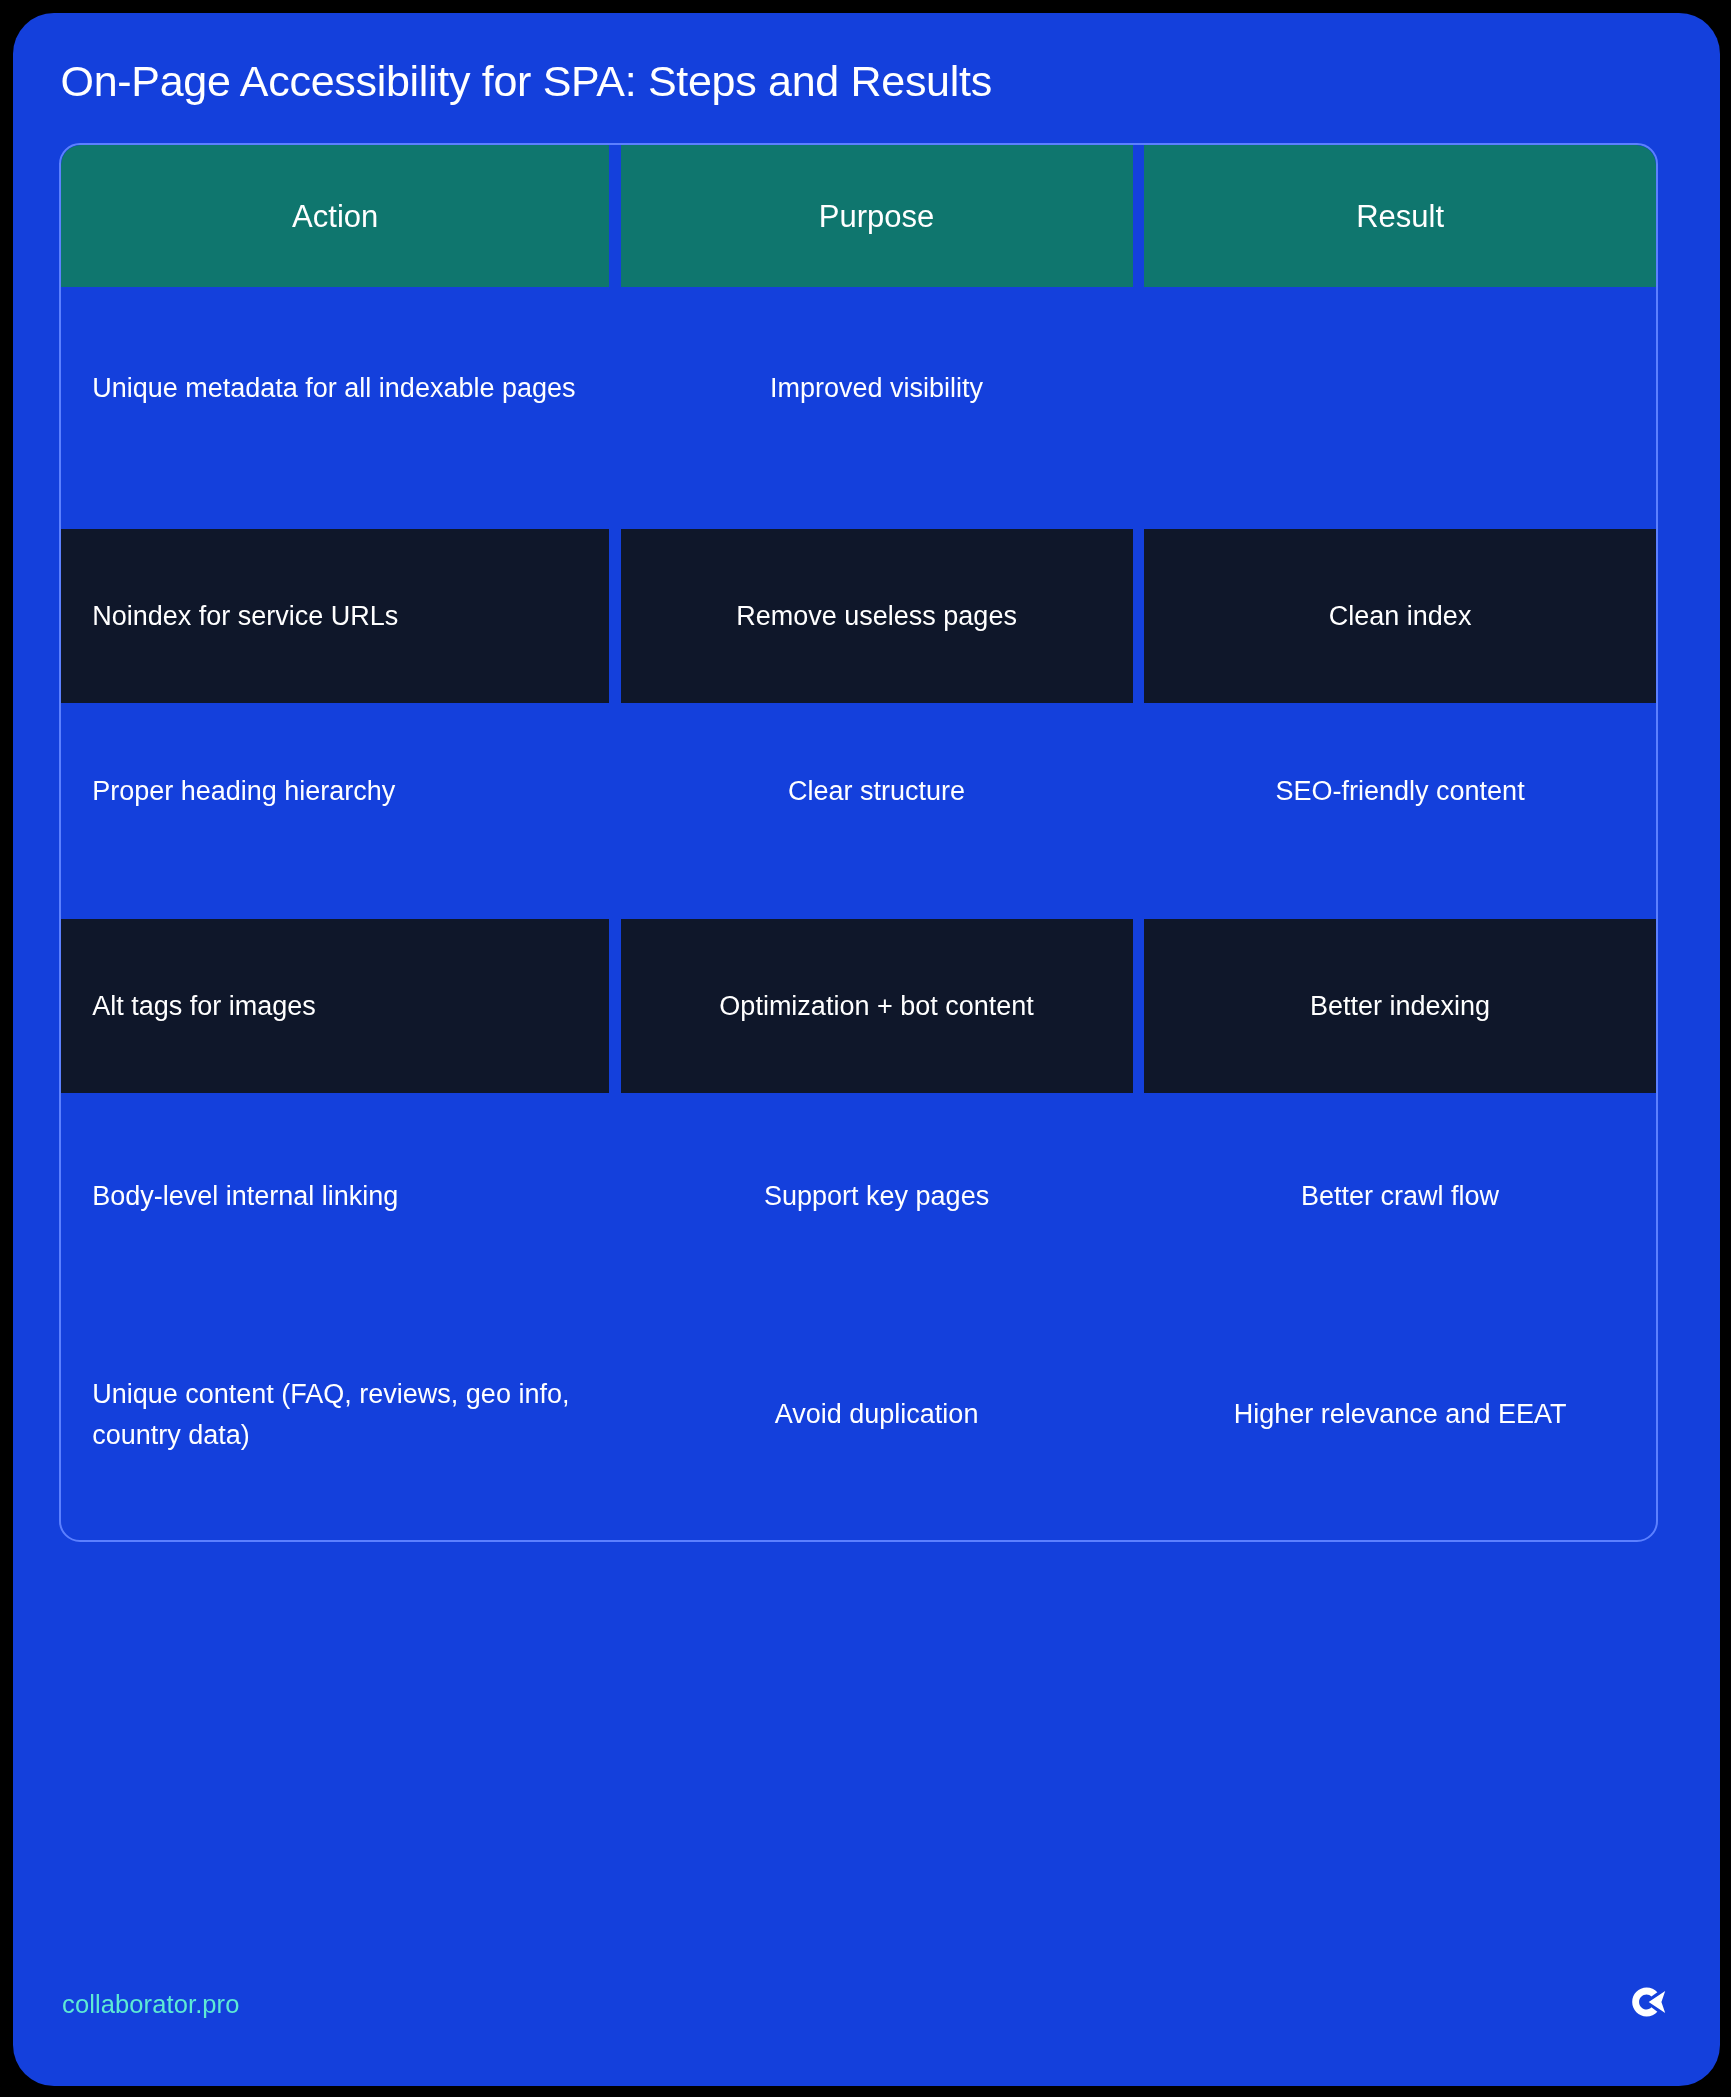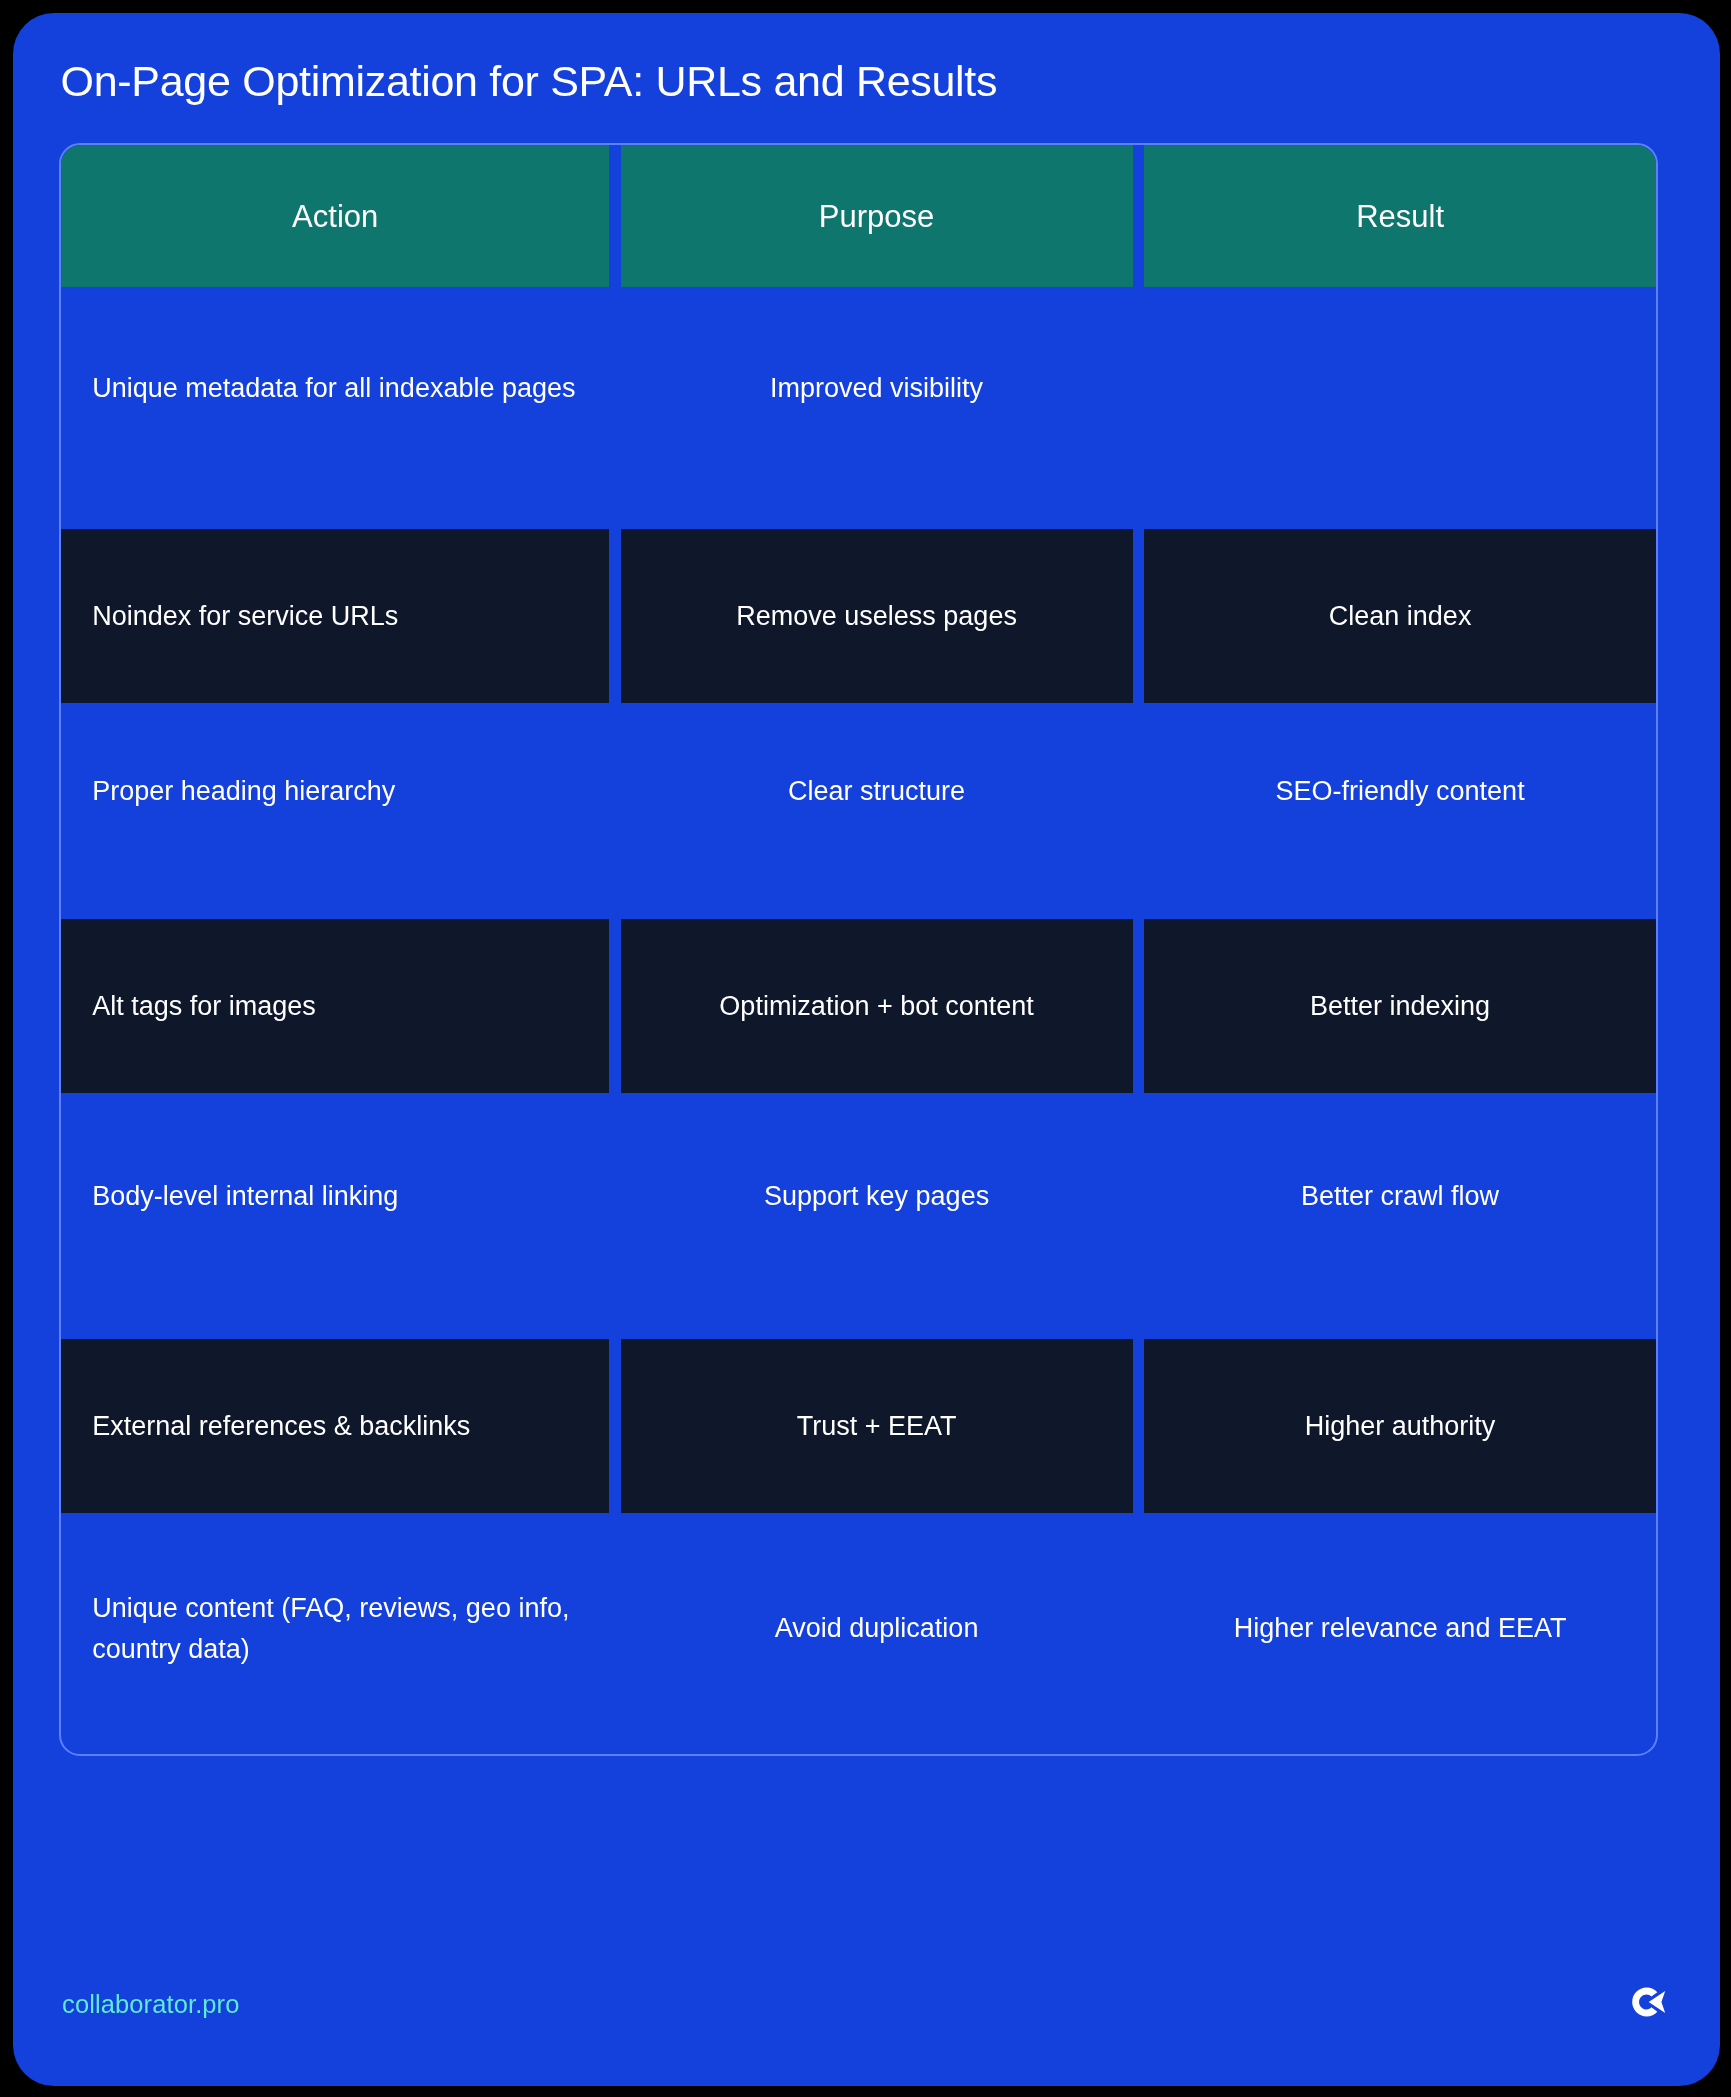--- a/index.html
+++ b/index.html
@@ -120,21 +120,21 @@
     height: 44px;
     display: block;
   }
 </style>
 </head>
 <body>
 
 <div class="frame">
   <div class="card">
 
-    <h1 class="page-title">On-Page Optimization for SPA: URLs and Results</h1>
+    <h1 class="page-title">On-Page Accessibility for SPA: Steps and Results</h1>
 
     <div class="table-wrap">
       <div class="table">
 
         <div class="row header">
           <div class="cell c1">Action</div>
           <div class="cell c2">Purpose</div>
           <div class="cell c3">Result</div>
         </div>
 
@@ -160,25 +160,20 @@
           <div class="cell c2">Optimization + bot content</div>
           <div class="cell c3">Better indexing</div>
         </div>
 
         <div class="row body plain r5">
           <div class="cell c1">Body-level internal linking</div>
           <div class="cell c2">Support key pages</div>
           <div class="cell c3">Better crawl flow</div>
         </div>
 
-        <div class="row body alt r6">
-          <div class="cell c1">External references &amp; backlinks</div>
-          <div class="cell c2">Trust + EEAT</div>
-          <div class="cell c3">Higher authority</div>
-        </div>
 
         <div class="row body plain r7">
           <div class="cell c1">Unique content (FAQ, reviews, geo info, country data)</div>
           <div class="cell c2">Avoid duplication</div>
           <div class="cell c3">Higher relevance and EEAT</div>
         </div>
 
       </div>
     </div>
 

